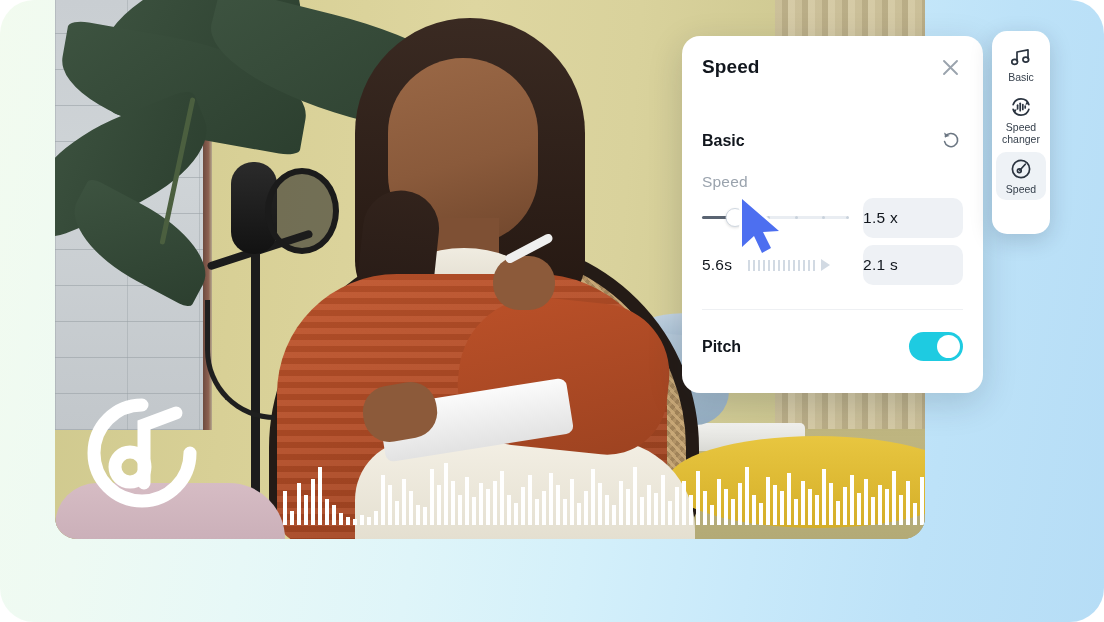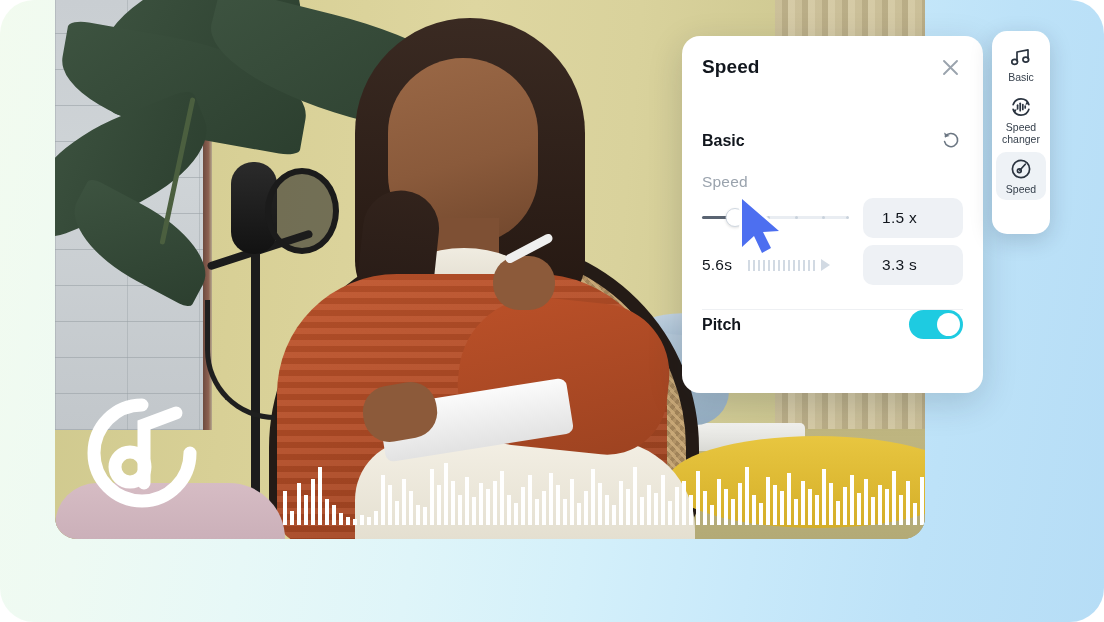--- a/index.html
+++ b/index.html
@@ -282,21 +282,21 @@
   .knob {
     position: absolute; top: 3px; width: 19px; height: 19px;
     background: #ffffff; border: 1.5px solid #cfd7e0; border-radius: 50%;
     box-shadow: 0 1px 3px rgba(0,0,0,.13);
     transform: translateX(-50%);
   }
 
   .pill {
     width: 100px; height: 40px;
     background: #eef1f5; border-radius: 10px;
-    display: flex; align-items: center; padding-left: 19px;
+    display: flex; align-items: center; padding-left: 0;
     font-size: 15.5px; color: #11161d; letter-spacing: .3px; cursor: text;
   }
 
   .dur-left { font-size: 15.5px; color: #11161d; letter-spacing: .2px; }
   .dur-marks {
     flex: 1; display: flex; align-items: center; gap: 3px;
     margin: 0 14px 0 16px; height: 14px;
   }
   .dur-marks i { display:block; width: 2px; height: 11px; background: #d2dae3; }
   .dur-arrow {
@@ -304,20 +304,21 @@
     border-top: 6px solid transparent; border-bottom: 6px solid transparent;
     border-left: 9px solid #d2dae3;
   }
 
   .divider {
     height: 1px; background: #eef0f3; margin-top: 24px;
   }
 
   .pitch-row {
     display: flex; align-items: center; justify-content: space-between;
+    margin-top: 22px;
   }
   .pitch-label { font-size: 16px; font-weight: bold; color: #11161d; }
   .toggle {
     width: 54px; height: 29px; border-radius: 15px; background: #1ecbe1;
     position: relative; cursor: pointer;
   }
   .toggle .dot {
     position: absolute; right: 3px; top: 3px;
     width: 23px; height: 23px; border-radius: 50%; background: #fff;
   }
@@ -552,21 +553,21 @@
           <i></i>
           <i></i>
           <i></i>
           <i></i>
           <i></i>
           <i></i>
           <i></i>
           <i></i>
           <div class="dur-arrow"></div>
       </div>
-      <div class="pill">3.3 s</div>
+      <div class="pill">2.1 s</div>
     </div>
 
     <div class="divider"></div>
 
     <div class="pitch-row">
       <div class="pitch-label">Pitch</div>
       <div class="toggle">
         <div class="dot"></div>
       </div>
     </div>

